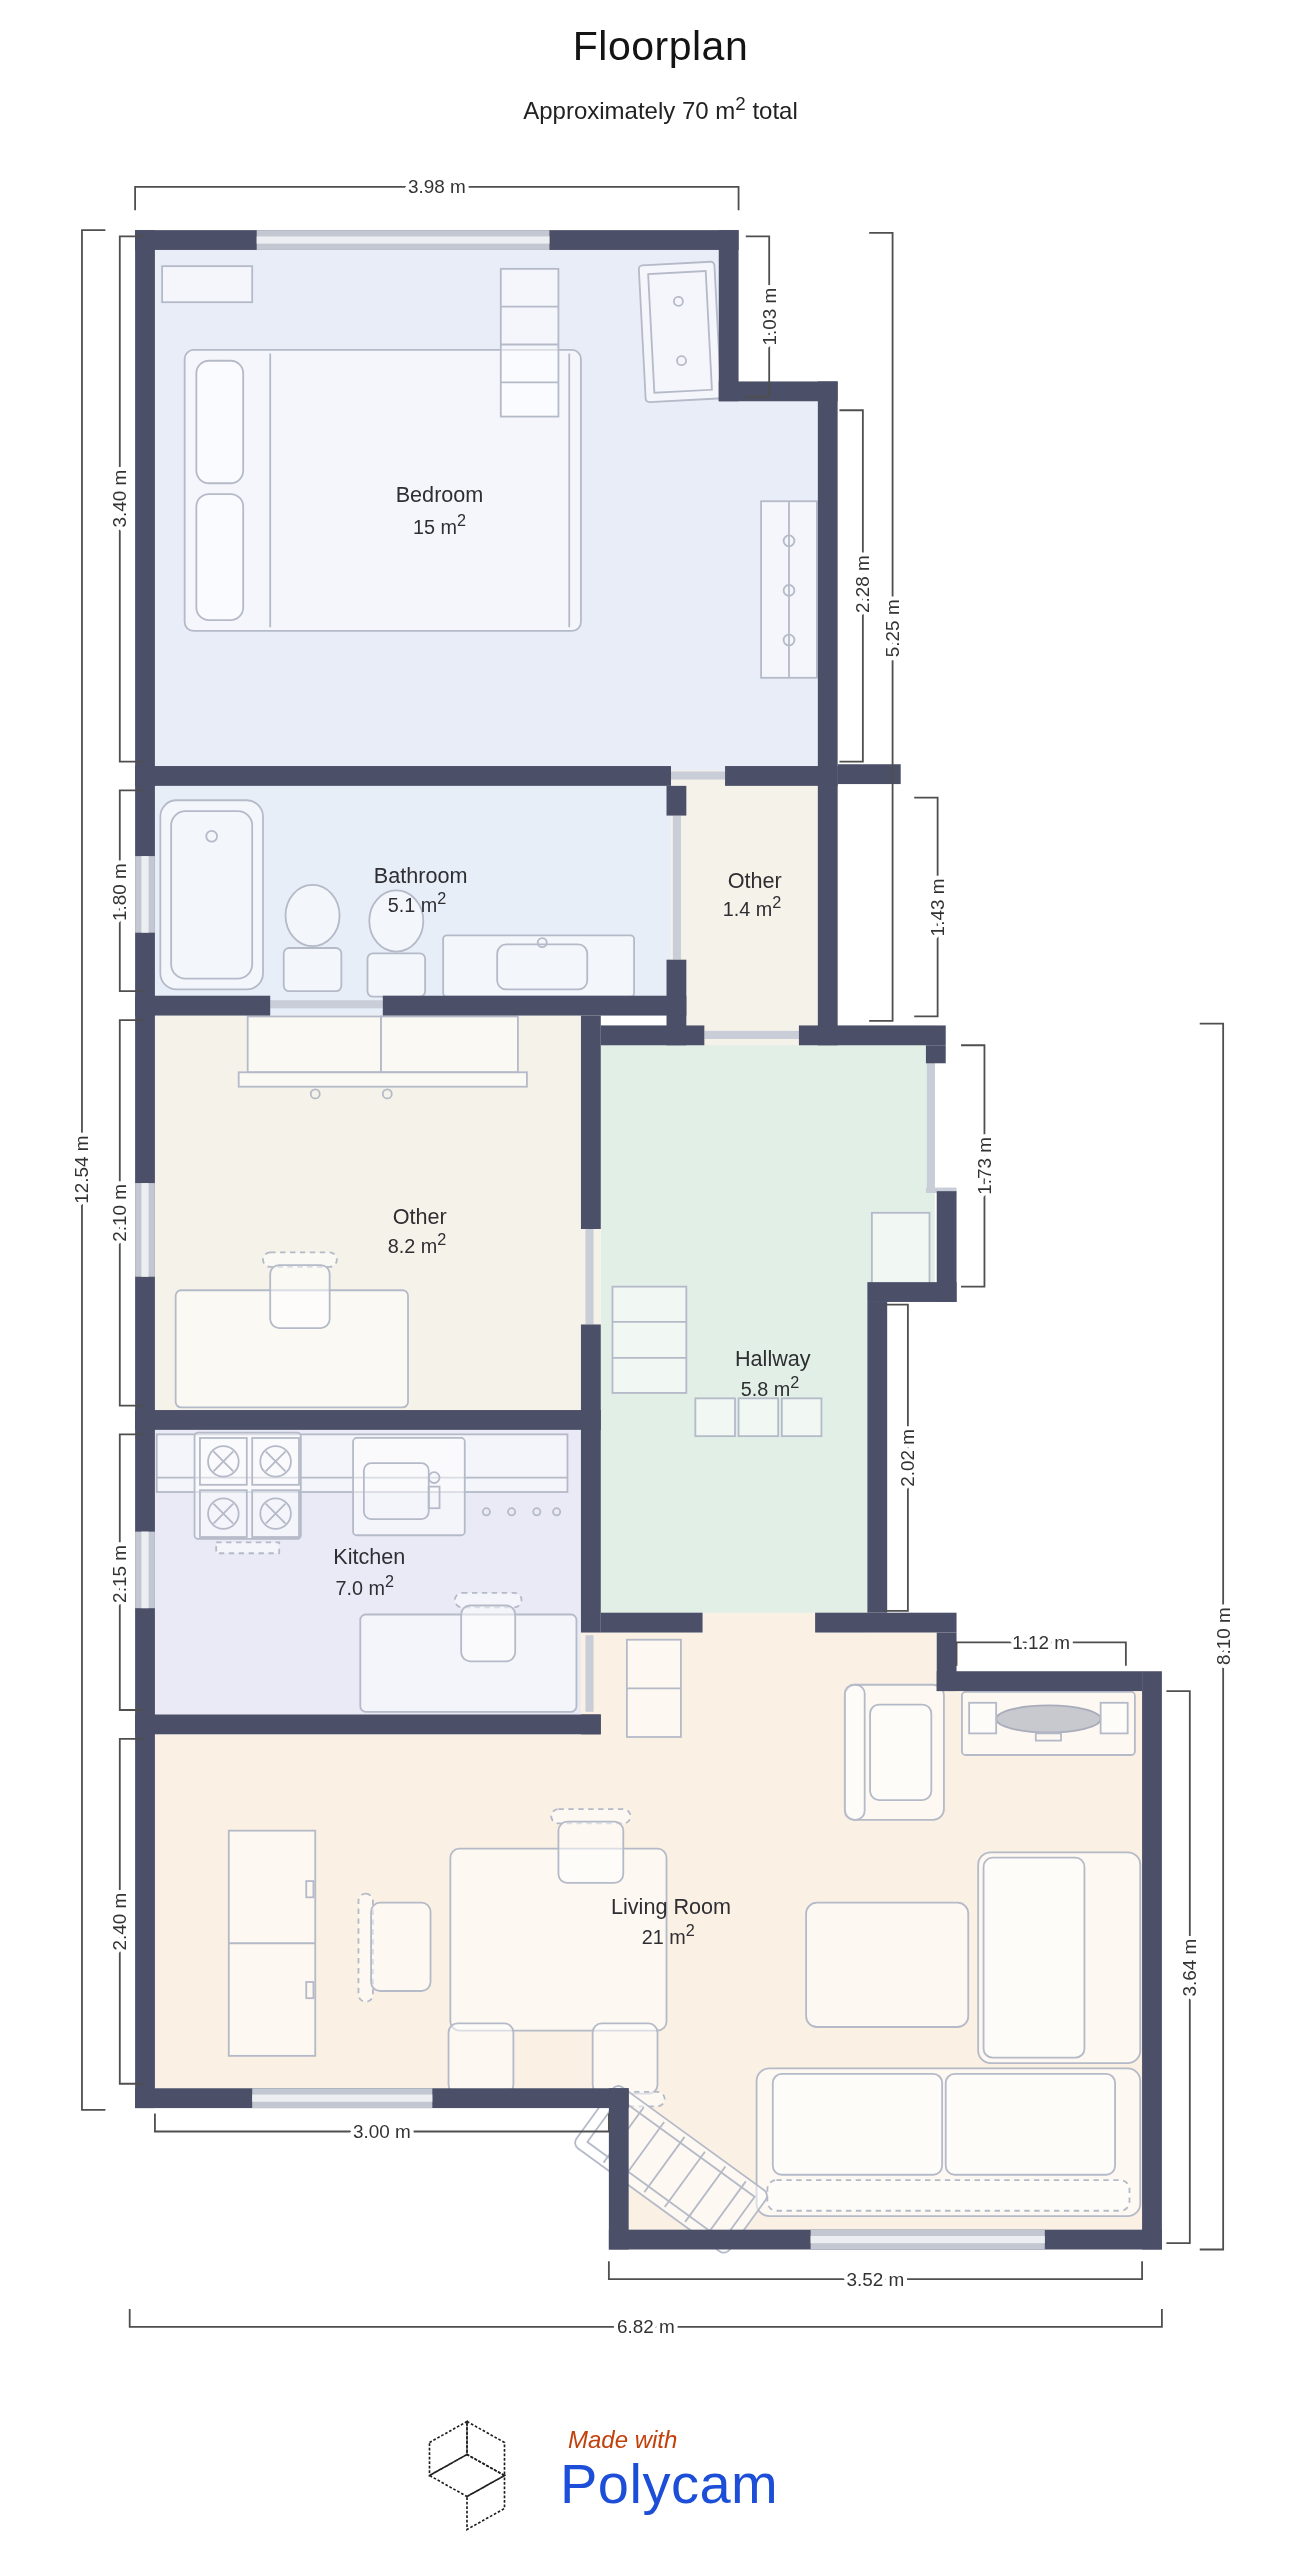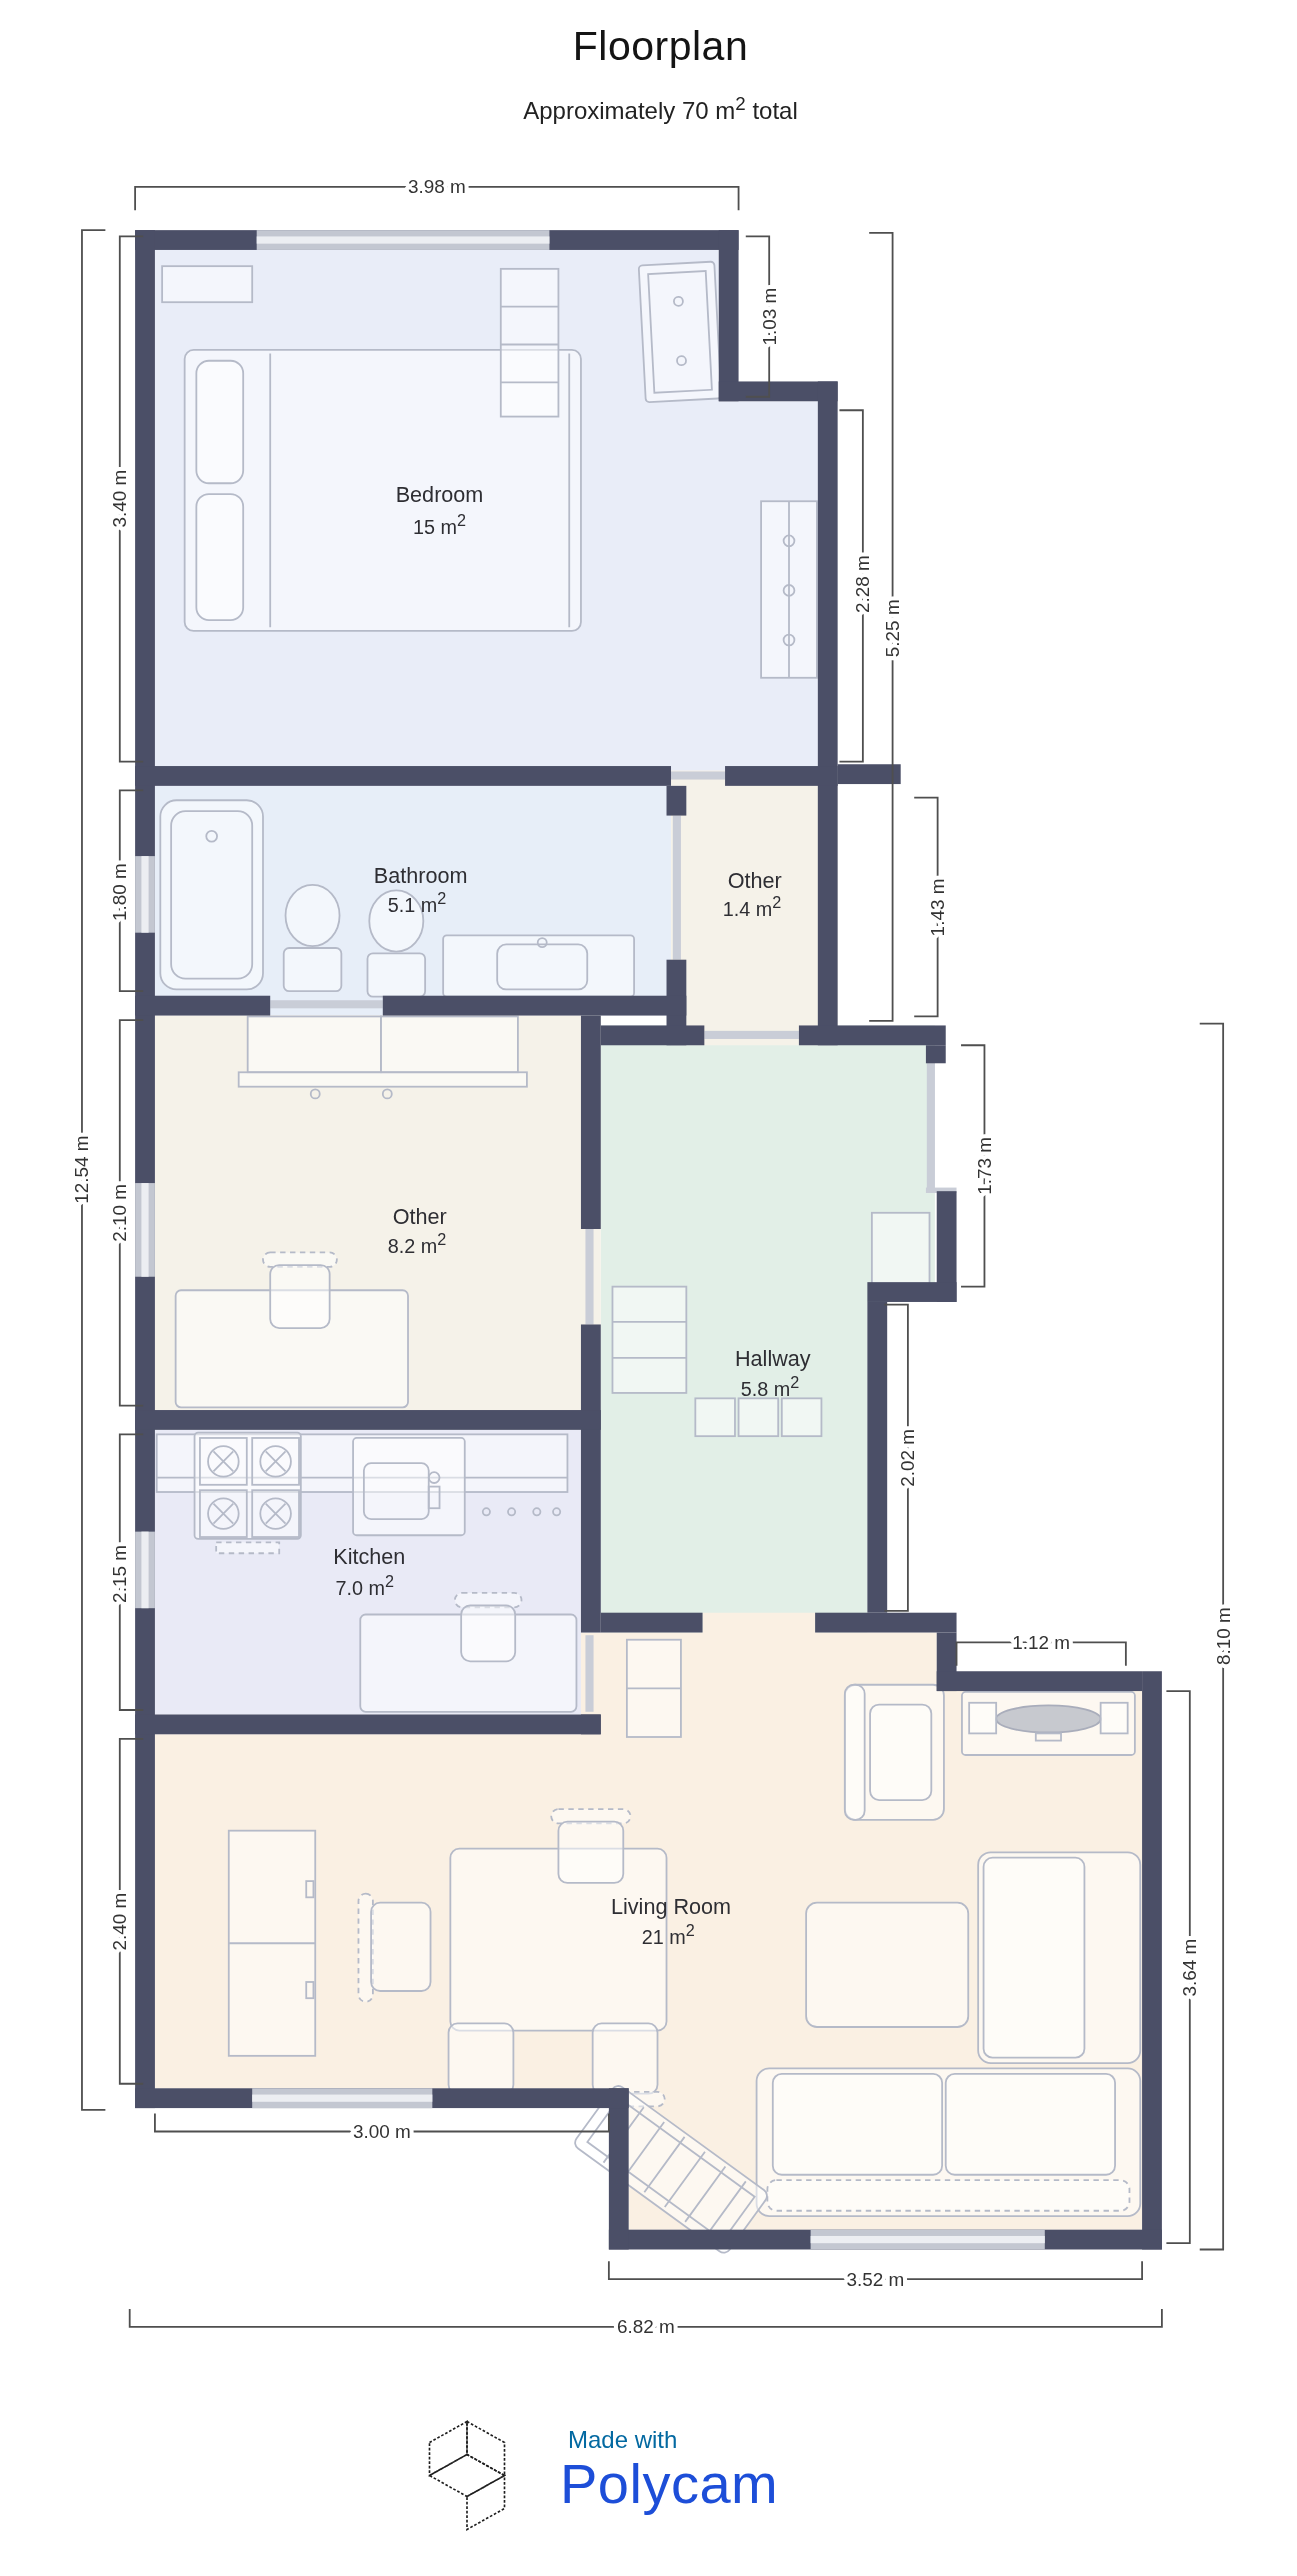--- a/index.html
+++ b/index.html
@@ -22,21 +22,21 @@
   .rib{stroke-dasharray:6 5;}
   .door{fill:#c9cdd7;}
   .win-base{fill:#c3c7d1;}
   .win-stripe{fill:#eceef2;}
   .dim{fill:none;stroke:#4f4f4f;stroke-width:2;}
   text.dim-label{font-size:21px;fill:#333;text-anchor:middle;dominant-baseline:central;
     stroke:#fff;stroke-width:9;paint-order:stroke;stroke-linejoin:round;}
   text.room-name{font-size:24px;fill:#2e2e33;text-anchor:middle;}
   text.room-area{font-size:22px;fill:#2e2e33;text-anchor:middle;}
   tspan.sup{font-size:18px;}
-  .footer-madewith{position:absolute;left:568px;top:2426px;font-size:24px;color:#0369a1;}
+  .footer-madewith{position:absolute;left:568px;top:2426px;font-size:24px;color:#c2410c;font-style:italic;}
   .footer-brand{position:absolute;left:560px;top:2451px;font-size:56px;color:#1d4ed8;
     font-weight:500;letter-spacing:0.5px;}
   .footer-logo{position:absolute;left:413px;top:2408px;}
 </style>
 </head>
 <body>
 
 <div class="page">
 
   <div class="header">

